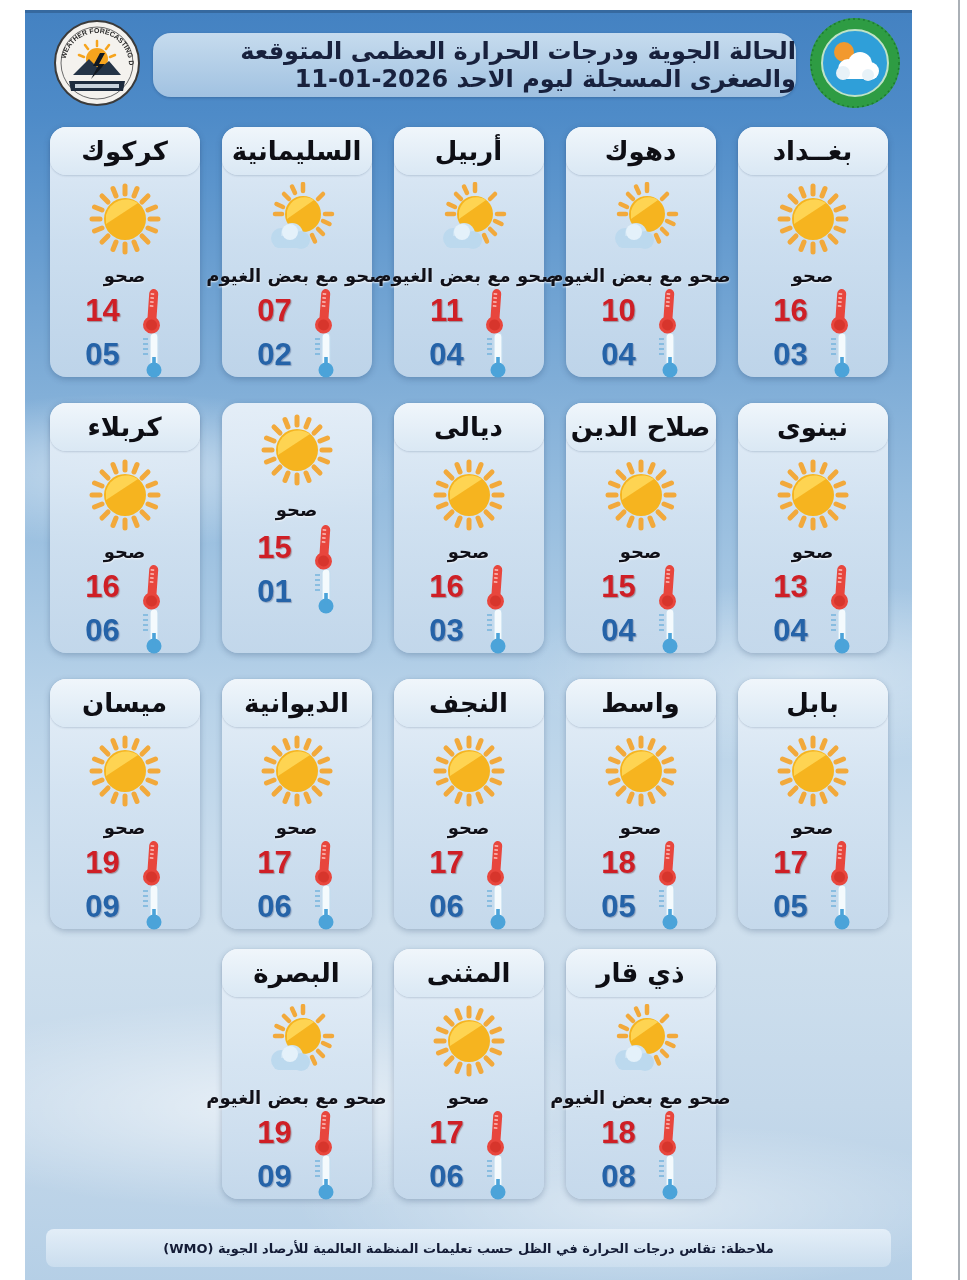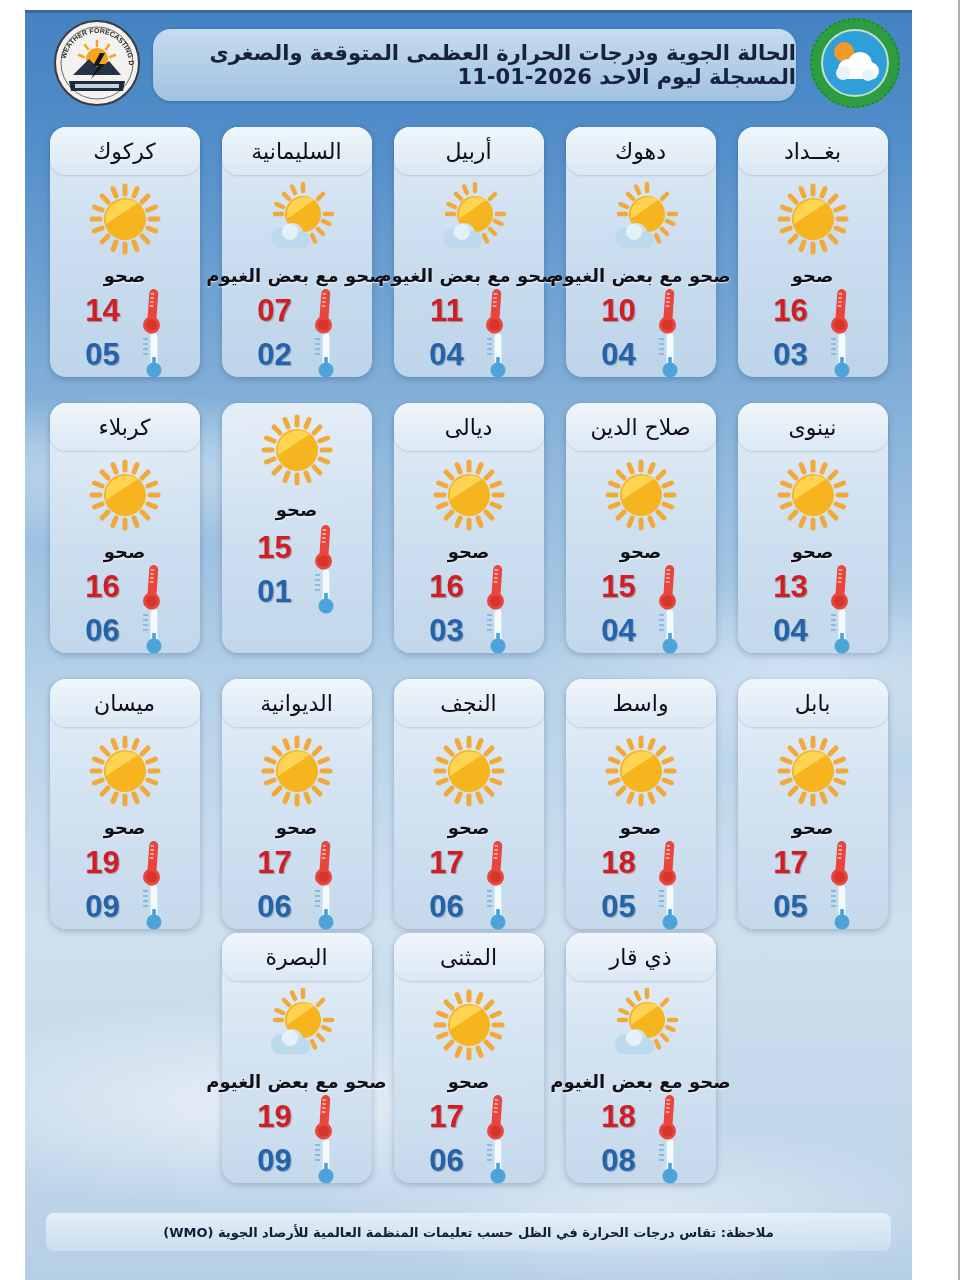--- a/index.html
+++ b/index.html
@@ -13,41 +13,41 @@
       radial-gradient(ellipse 380px 110px at 12% 36%, rgba(255,255,255,.50), transparent 70%),
       radial-gradient(ellipse 420px 130px at 88% 52%, rgba(255,255,255,.40), transparent 70%),
       radial-gradient(ellipse 560px 150px at 28% 86%, rgba(255,255,255,.60), transparent 70%),
       radial-gradient(ellipse 500px 120px at 70% 94%, rgba(255,255,255,.45), transparent 70%),
       linear-gradient(180deg,#4482c2 0%,#4e8bc8 8%,#6fa2d2 22%,#95bcde 38%,#b9d3e9 55%,#cfe0ee 72%,#c4d8ea 86%,#b5cfe6 100%);
     display:flex;flex-direction:column;
   }
   
   .header{display:flex;align-items:center;height:92px;padding:6px 10px 0 28px;}
   .titlebox{
-    flex:1;margin:0 12px;height:72px;border-radius:18px;
+    flex:1;margin:0 12px;height:64px;border-radius:18px;
     background:linear-gradient(180deg,rgba(205,224,240,.95),rgba(170,200,228,.9));
     display:flex;align-items:center;justify-content:center;
-    font-size:21px;font-weight:bold;color:#18213d;direction:rtl;
+    font-size:24px;font-weight:bold;color:#18213d;direction:rtl;
     box-shadow:0 1px 3px rgba(20,50,90,.3);
   }
   .logo{flex:0 0 auto;}
   
   .row{display:flex;justify-content:center;gap:22px;}
-  .row1{margin-top:16px;}.row2{margin-top:26px;align-items:center;}.row3{margin-top:26px;}.row4{margin-top:4px;}
+  .row1{margin-top:16px;}.row2{margin-top:26px;align-items:center;}.row3{margin-top:26px;}.row4{margin-top:20px;}
   .card{
     width:150px;height:250px;border-radius:16px;
     background:linear-gradient(180deg,rgba(233,241,249,.95) 0%,rgba(213,228,242,.92) 45%,rgba(196,216,235,.90) 100%);
     box-shadow:0 2px 6px rgba(25,55,95,.28);
     display:flex;flex-direction:column;align-items:center;
   }
   .chip{
     width:150px;height:52px;border-radius:16px;box-sizing:border-box;
     background:linear-gradient(180deg,#f0f6fb,#dae8f4);
     display:flex;align-items:center;justify-content:center;
-    font-size:22px;font-weight:normal;color:#0e0e14;direction:rtl;white-space:nowrap;
+    font-size:26px;font-weight:bold;color:#0e0e14;direction:rtl;white-space:nowrap;
     box-shadow:0 1px 2px rgba(25,55,95,.18);
   }
   .iconwrap{height:94px;display:flex;align-items:center;justify-content:center;}
   .cond{
     height:28px;line-height:26px;font-size:18px;font-weight:bold;color:#101018;
     direction:rtl;white-space:nowrap;text-align:center;
     text-shadow:0 1px 2px rgba(255,255,255,.8);
   }
   .temp-row{height:44px;width:100%;display:flex;align-items:center;justify-content:center;gap:20px;direction:ltr;}
   .tval{font-family:Liberation Sans, sans-serif;font-weight:bold;font-size:31px;line-height:1;}

